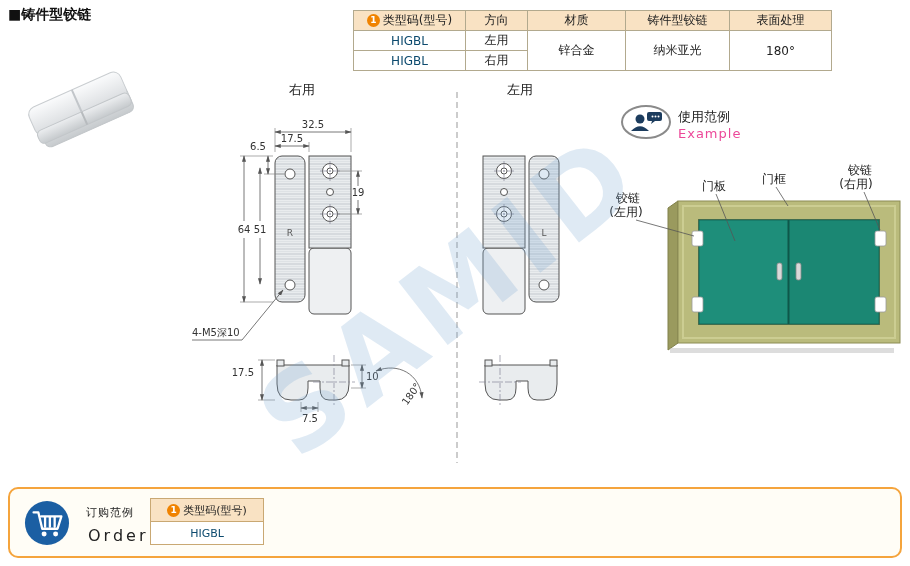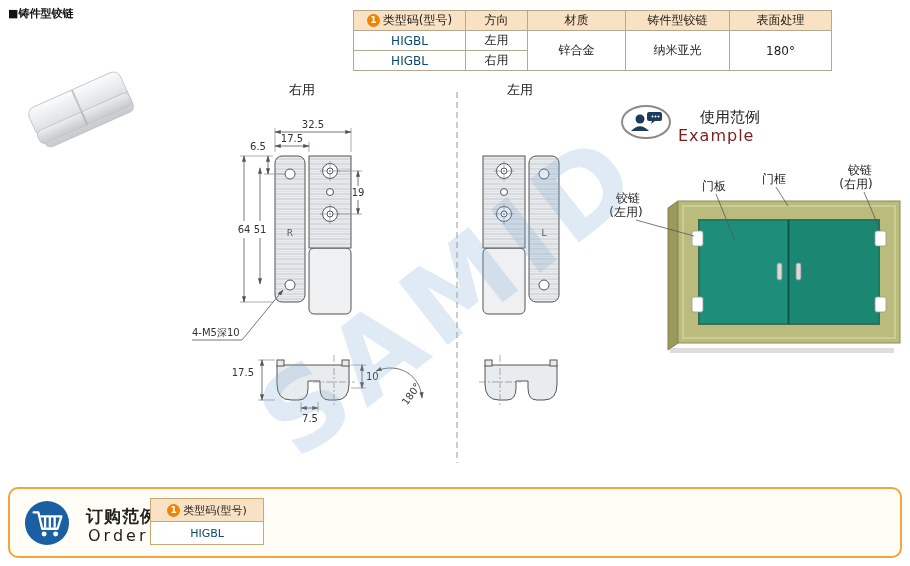--- a/index.html
+++ b/index.html
@@ -1,45 +1,45 @@
 <!DOCTYPE html>
 <html><head>
 <meta charset="utf-8">
 <style>
   * { margin:0; padding:0; box-sizing:border-box; }
   body { background:#fff; }
   .page { position:relative; width:910px; height:566px; background:#fff; overflow:hidden;
           font-family:"DejaVu Sans","Liberation Sans",sans-serif; color:#222; }
   .abs { position:absolute; }
-  .title { left:8px; top:6px; font-size:11px; font-weight:bold; color:#111; z-index:10; }
+  .title { left:8px; top:6px; font-size:14px; font-weight:bold; color:#111; z-index:10; }
 
   
   .spec-table { left:353px; top:10px; width:478px; border-collapse:collapse; table-layout:fixed;
                 font-size:12px; background:#fff; z-index:10; }
   .spec-table th,.spec-table td { border:1px solid #b2a98e; text-align:center; height:20px;
                 padding:0 2px; font-weight:normal; white-space:nowrap; overflow:hidden; }
   .spec-table th { background:#f9e2c3; }
   .model { color:#0c4a6e; }
   .num-circle { display:inline-block; width:13px; height:13px; line-height:13px; border-radius:50%;
                 background:#f08300; color:#fff; font-size:9px; text-align:center; margin-right:3px;
                 vertical-align:1px; font-weight:bold; }
 
   
   .watermark { left:140px; top:195px; width:620px; height:200px; line-height:200px; text-align:center;
                font-size:110px; font-weight:bold; letter-spacing:8px; color:rgba(120,168,210,0.24);
                transform:rotate(-38deg); z-index:6; pointer-events:none; }
 
   
-  .example-title { left:700px; top:108px; font-size:15px; color:#222; z-index:10; }
-  .example-sub   { left:678px; top:126px; font-size:16px; color:#7f1d1d; letter-spacing:1px; z-index:10; }
+  .example-title { left:678px; top:108px; font-size:13px; color:#222; z-index:10; }
+  .example-sub   { left:678px; top:126px; font-size:13px; color:#ec4899; letter-spacing:1px; z-index:10; }
 
   
   .order-bar { left:8px; top:487px; width:894px; height:71px; border:2px solid #f5a43c;
                border-radius:10px; background:#fffdf6; z-index:10; }
-  .order-cn { left:76px; top:16px; font-size:17px; letter-spacing:1px; color:#222;font-weight:bold; }
+  .order-cn { left:76px; top:16px; font-size:11px; letter-spacing:1px; color:#222; }
   .order-en { left:78px; top:37px; font-size:16px; letter-spacing:3px; color:#222; }
   .order-table { left:140px; top:9px; width:114px; border-collapse:collapse; table-layout:fixed;
                  font-size:11px; background:#fff; }
   .order-table th,.order-table td { border:1px solid #c9a873; text-align:center; height:23px; font-weight:normal; }
   .order-table th { background:#f9e2c3; }
 
   
   svg text { font-family:"DejaVu Sans","Liberation Sans",sans-serif; }
   .t13 { font-size:13px; fill:#222; }
   .t12 { font-size:12px; fill:#222; }

